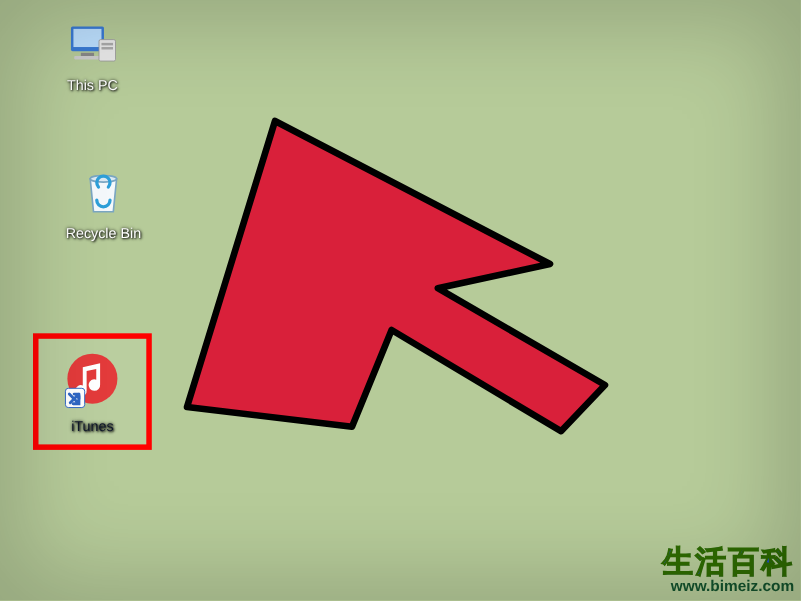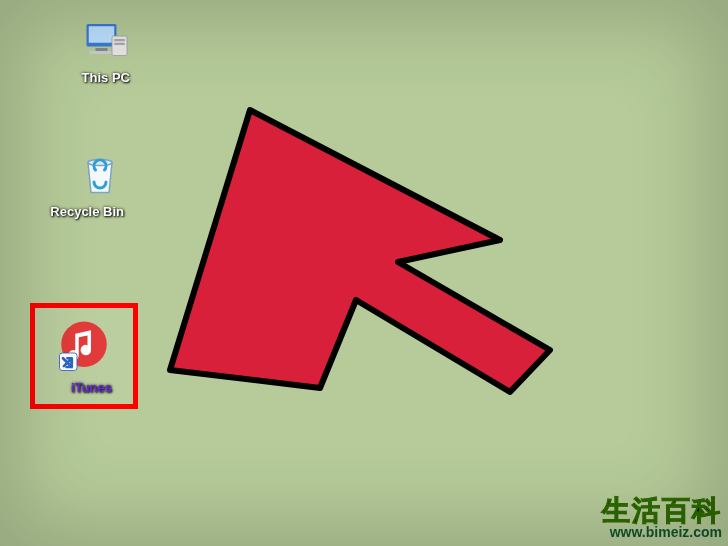--- a/index.html
+++ b/index.html
@@ -18,62 +18,61 @@
     inset: 0;
     pointer-events: none;
     box-shadow: inset 0 0 80px 20px rgba(0,0,0,0.18);
   }
 
   .desktop-icon {
     position: absolute;
     width: 92px;
     display: flex;
     flex-direction: column;
-    align-items: flex-end;
+    align-items: center;
     cursor: default;
-    font-weight: bold;
   }
   .desktop-icon .glyph {
     width: 48px;
     height: 48px;
     display: flex;
     align-items: center;
     justify-content: center;
   }
   .desktop-icon .label {
     margin-top: 4px;
     color: #ffffff;
     font-size: 13px;
     text-align: center;
     text-shadow: 0 0 3px rgba(0,0,0,0.9), 1px 1px 2px rgba(0,0,0,0.9);
     white-space: nowrap;
   }
 
   #icon-thispc   { left: 38px; top: 18px; }
-  #icon-recycle  { left: 32px; top: 152px; }
+  #icon-recycle  { left: 48px; top: 152px; }
 
   
   .highlight-box {
     position: absolute;
     left: 30px;
     top: 303px;
     width: 108px;
     height: 106px;
     border: 5px solid #ff0000;
     background: rgba(255,255,255,0.06);
     box-sizing: border-box;
     display: flex;
     flex-direction: column;
     align-items: center;
     justify-content: center;
   }
   .highlight-box .glyph { width: 56px; height: 56px; }
   .highlight-box .label {
     margin-top: 6px;
-    color: #6d28d9;
+    color: #0f172a;
     font-size: 13px;
     text-shadow: 0 0 3px rgba(0,0,0,0.9), 1px 1px 2px rgba(0,0,0,0.9);
   }
 
   
   .annotation-arrow {
     position: absolute;
     left: 140px;
     top: 70px;
     width: 420px;
@@ -85,21 +84,21 @@
   .watermark {
     position: absolute;
     right: 6px;
     bottom: 6px;
     text-align: right;
     line-height: 1.05;
   }
   .wm-top {
     font-size: 28px;
     font-weight: 700;
-    color: #000000;
+    color: #1d4ed8;
     letter-spacing: 2px;
     -webkit-text-stroke: 1px #2e6b00;
   }
   .wm-bottom {
     font-size: 14px;
     color: #14532d;
     font-weight: 600;
   }
 </style>
 </head>

